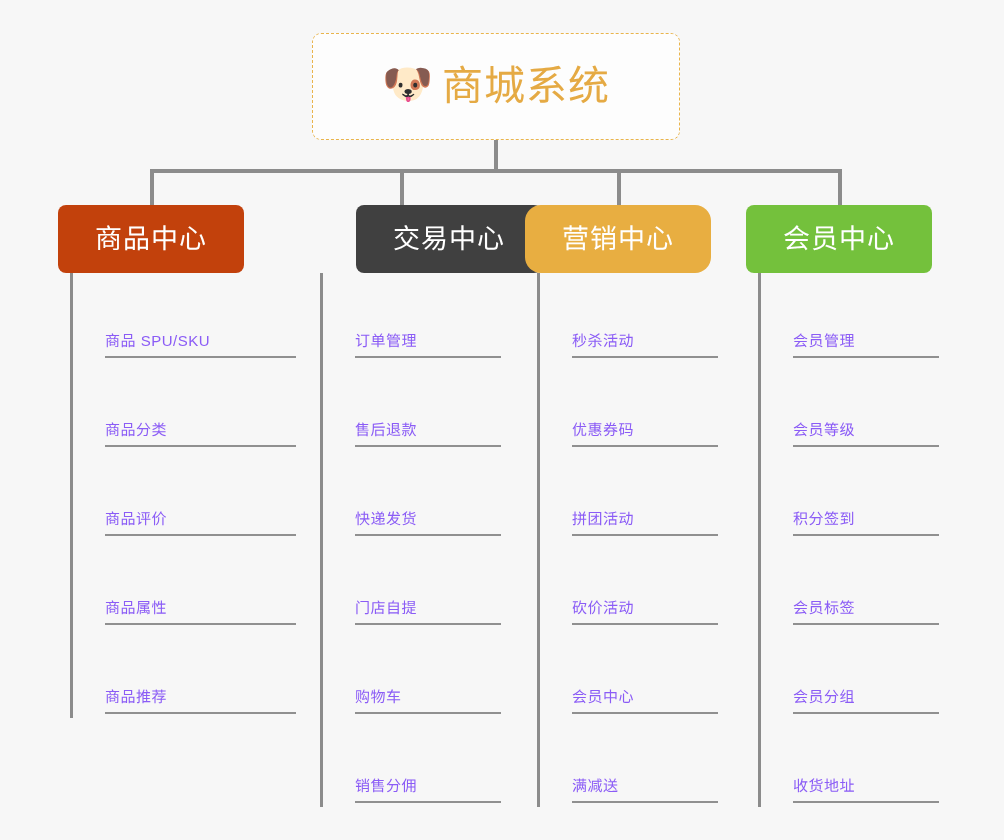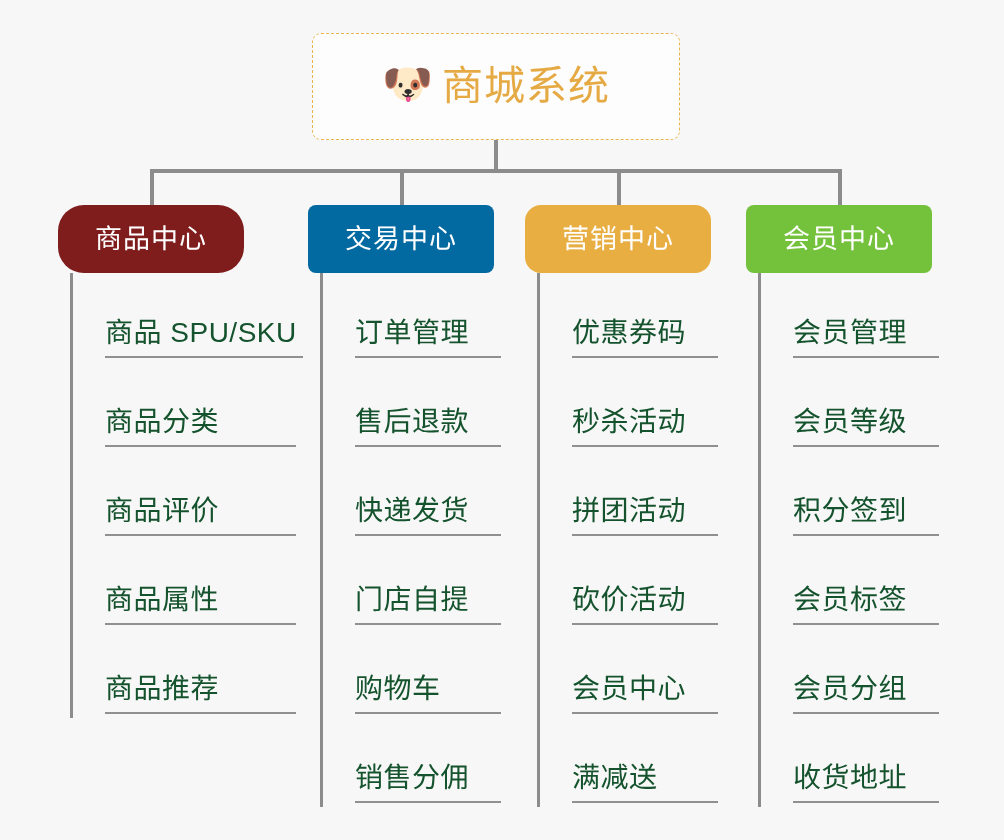--- a/index.html
+++ b/index.html
@@ -127,22 +127,22 @@
     padding-left: 32px;
     padding-bottom: 4px;
   }
   .leaf-underline {
     border-bottom: 2px solid #909090;
     padding: 0 6px 6px 0;
     min-width: 140px;
   }
   .column.c1 .leaf-underline { min-width: 185px; }
   .leaf-label {
-    font-size: 28px;
-    color: #14532d;
+    font-size: 15px;
+    color: #8b5cf6;
     white-space: nowrap;
     letter-spacing: 0.5px;
     line-height: 1.2;
   }
 </style>
 </head>
 <body style="background: rgb(247, 247, 247);">
 
 <div id="mindmap">
 
@@ -152,21 +152,21 @@
   </div>
 
   <div class="conn conn-stem" style="background: rgb(140, 140, 140);"></div>
   <div class="conn conn-bus" style="background: rgb(140, 140, 140);"></div>
   <div class="conn conn-drop d1" style="background: rgb(140, 140, 140);"></div>
   <div class="conn conn-drop d2" style="background: rgb(140, 140, 140);"></div>
   <div class="conn conn-drop d3" style="background: rgb(140, 140, 140);"></div>
   <div class="conn conn-drop d4" style="background: rgb(140, 140, 140);"></div>
 
   <div class="column c1">
-    <div class="cat-box" style="background: #7f1d1d; border-radius: 26px;">
+    <div class="cat-box" style="background: #c2410c;">
       <span>商品中心</span>
     </div>
     <ul class="leaf-list">
       <li class="leaf-item">
         <span class="leaf-underline">
           <span class="leaf-label">商品 SPU/SKU</span>
         </span>
       </li>
       <li class="leaf-item">
         <span class="leaf-underline">
@@ -185,21 +185,21 @@
       </li>
       <li class="leaf-item">
         <span class="leaf-underline">
           <span class="leaf-label">商品推荐</span>
         </span>
       </li>
     </ul>
   </div>
 
   <div class="column c2">
-    <div class="cat-box" style="background: #0369a1;">
+    <div class="cat-box" style="background: #404040; margin-left: 48px;">
       <span>交易中心</span>
     </div>
     <ul class="leaf-list">
       <li class="leaf-item">
         <span class="leaf-underline">
           <span class="leaf-label">订单管理</span>
         </span>
       </li>
       <li class="leaf-item">
         <span class="leaf-underline">
@@ -229,26 +229,26 @@
     </ul>
   </div>
 
   <div class="column c3">
     <div class="cat-box" style="background: rgb(232, 174, 65);">
       <span>营销中心</span>
     </div>
     <ul class="leaf-list">
       <li class="leaf-item">
         <span class="leaf-underline">
+          <span class="leaf-label">秒杀活动</span>
+        </span>
+      </li>
+      <li class="leaf-item">
+        <span class="leaf-underline">
           <span class="leaf-label">优惠券码</span>
-        </span>
-      </li>
-      <li class="leaf-item">
-        <span class="leaf-underline">
-          <span class="leaf-label">秒杀活动</span>
         </span>
       </li>
       <li class="leaf-item">
         <span class="leaf-underline">
           <span class="leaf-label">拼团活动</span>
         </span>
       </li>
       <li class="leaf-item">
         <span class="leaf-underline">
           <span class="leaf-label">砍价活动</span>

